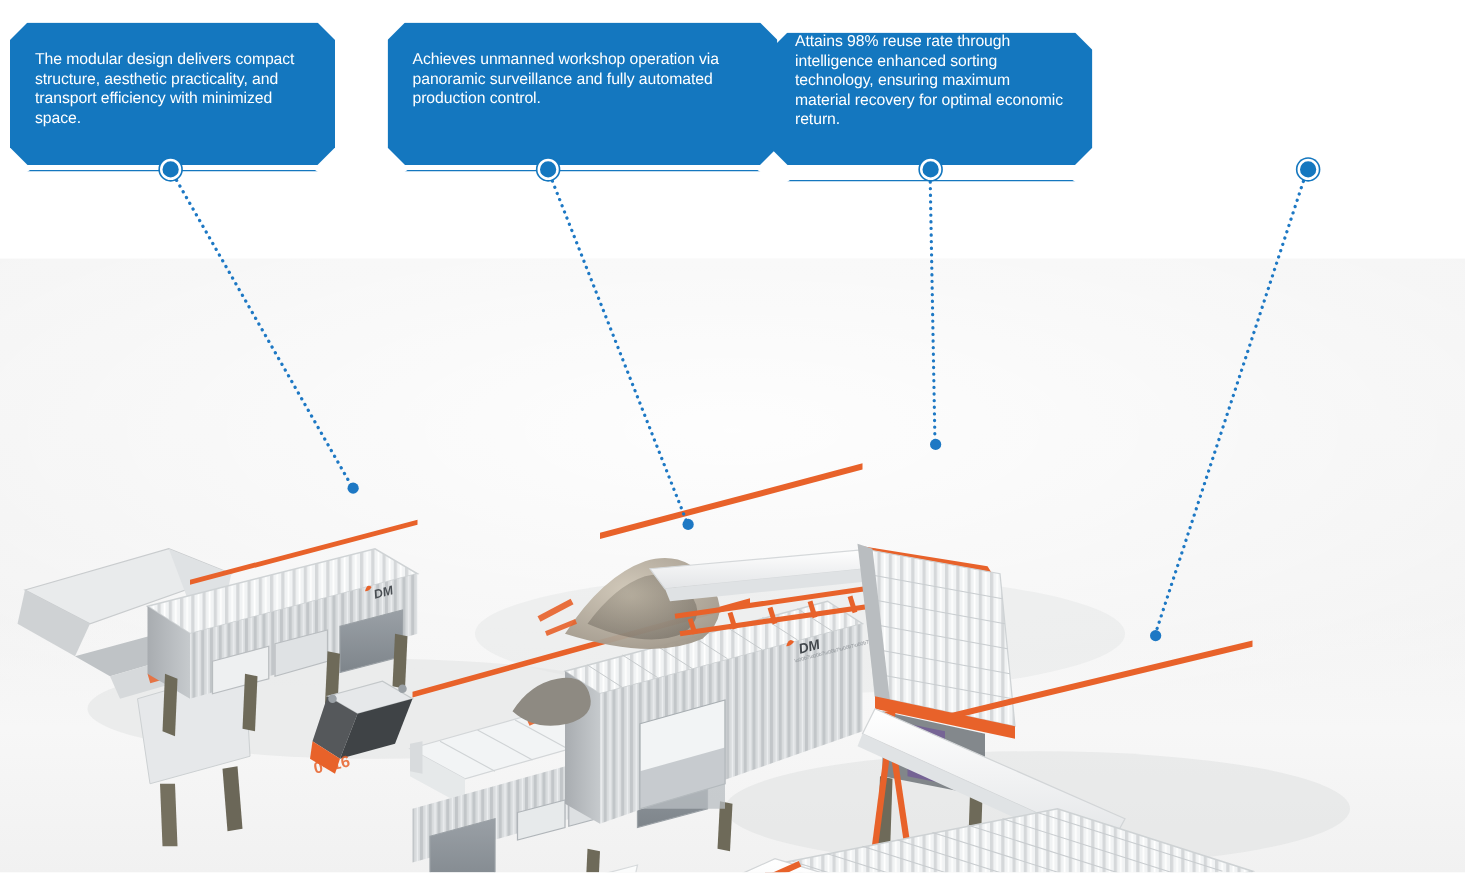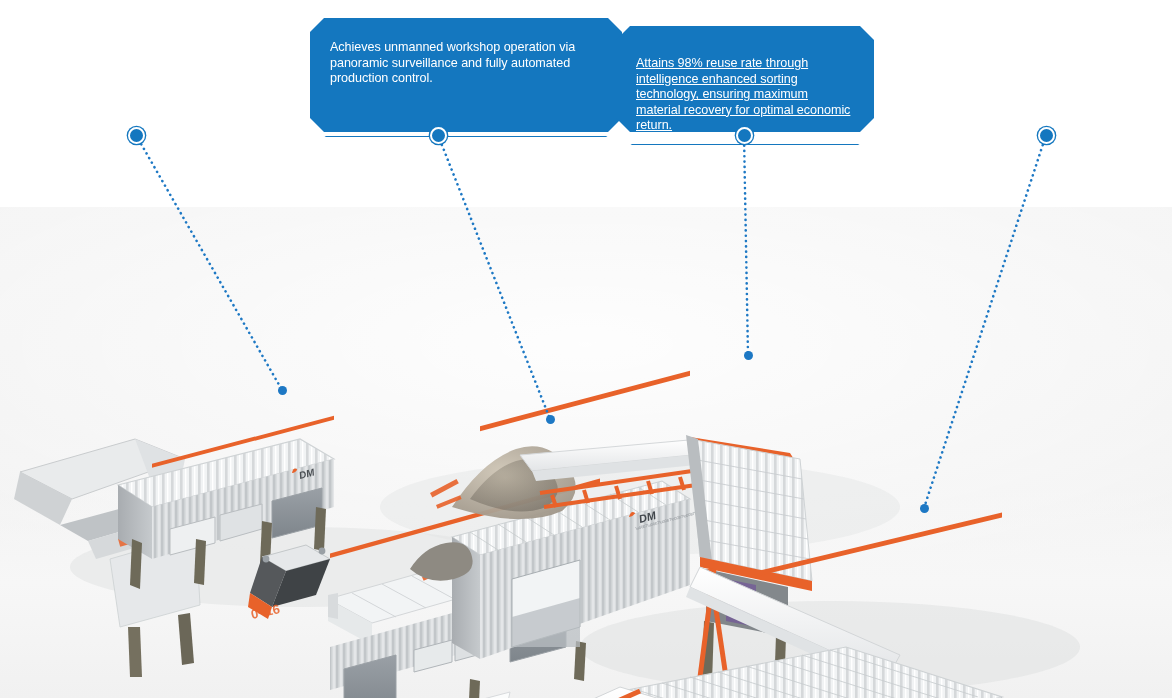--- a/index.html
+++ b/index.html
@@ -356,35 +356,41 @@
     </svg>
   </div>
 
   <svg class="leader" style="left:0;top:0;width:1172px;height:698px;">
     <line id="ld0" x1="136" y1="135" x2="282" y2="390"></line>
     <line id="ld1" x1="438" y1="135" x2="550" y2="419"></line>
     <line id="ld2" x1="744" y1="135" x2="748" y2="355"></line>
     <line id="ld3" x1="1046" y1="135" x2="924" y2="508"></line>
   </svg>
 
+  <div class="callout" style="left:8px;top:18px;width:260px;height:114px;">
+    <div class="callout-body">
+      <div class="callout-text">The modular design delivers compact structure, aesthetic practicality, and transport efficiency with minimized space.</div>
+    </div>
+    <div class="callout-rule" style="top:118px;"></div>
+  </div>
   <div class="knob" style="left:128px;top:127px;"></div>
   <div class="enddot" style="left:278px;top:386px;"></div>
 
   <div class="callout" style="left:310px;top:18px;width:312px;height:114px;">
     <div class="callout-body">
       <div class="callout-text">Achieves unmanned workshop operation via panoramic surveillance and fully automated production control.</div>
     </div>
     <div class="callout-rule" style="top:118px;"></div>
   </div>
   <div class="knob" style="left:430px;top:127px;"></div>
   <div class="enddot" style="left:546px;top:415px;"></div>
 
   <div class="callout" style="left:616px;top:26px;width:258px;height:106px;">
     <div class="callout-body">
-      <div class="callout-text" style="padding-top:30px;text-decoration:underline;">Attains 98% reuse rate through intelligence enhanced sorting technology, ensuring maximum material recovery for optimal economic return.</div>
+      <div class="callout-text" style="padding-top:0;">Attains 98% reuse rate through intelligence enhanced sorting technology, ensuring maximum material recovery for optimal economic return.</div>
     </div>
     <div class="callout-rule" style="top:118px;"></div>
   </div>
   <div class="knob" style="left:736px;top:127px;"></div>
   <div class="enddot" style="left:744px;top:351px;"></div>
 
   <div class="knob" style="left:1038px;top:127px;"></div>
   <div class="enddot" style="left:920px;top:504px;"></div>
 
 </div>

